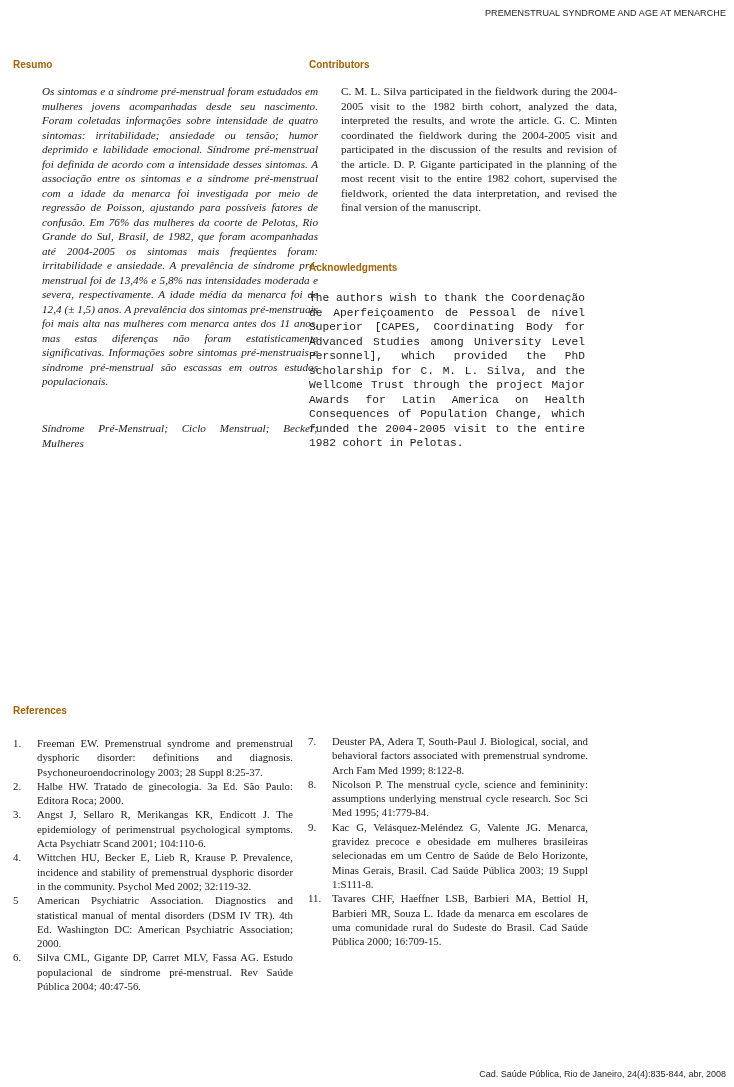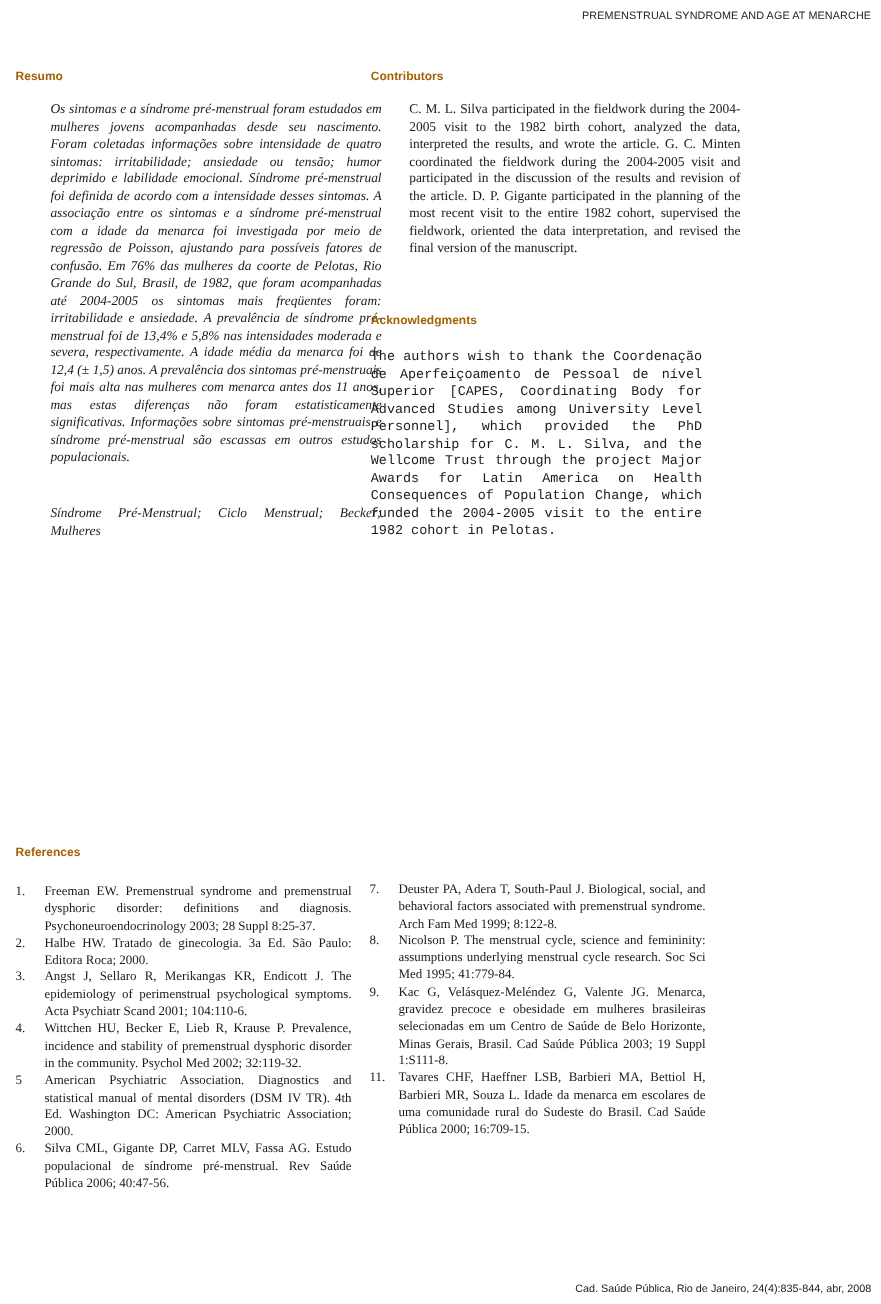--- a/index.html
+++ b/index.html
@@ -87,21 +87,21 @@
     <li class="ref">
         <span class="ref-num">4.</span>
         <span class="ref-text">Wittchen HU, Becker E, Lieb R, Krause P. Prevalence, incidence and stability of premenstrual dysphoric disorder in the community. Psychol Med 2002; 32:119-32.</span>
       </li>
     <li class="ref">
         <span class="ref-num">5</span>
         <span class="ref-text">American Psychiatric Association. Diagnostics and statistical manual of mental disorders (DSM IV TR). 4th Ed. Washington DC: American Psychiatric Association; 2000.</span>
       </li>
     <li class="ref">
         <span class="ref-num">6.</span>
-        <span class="ref-text">Silva CML, Gigante DP, Carret MLV, Fassa AG. Estudo populacional de síndrome pré-menstrual. Rev Saúde Pública 2006; 40:47-56.</span>
+        <span class="ref-text">Silva CML, Gigante DP, Carret MLV, Fassa AG. Estudo populacional de síndrome pré-menstrual. Rev Saúde Pública 2004; 40:47-56.</span>
       </li>
   </ol>
   <ol class="refs refs-right">
     <li class="ref">
         <span class="ref-num">7.</span>
         <span class="ref-text">Deuster PA, Adera T, South-Paul J. Biological, social, and behavioral factors associated with premenstrual syndrome. Arch Fam Med 1999; 8:122-8.</span>
       </li>
     <li class="ref">
         <span class="ref-num">8.</span>
         <span class="ref-text">Nicolson P. The menstrual cycle, science and femininity: assumptions underlying menstrual cycle research. Soc Sci Med 1995; 41:779-84.</span>

